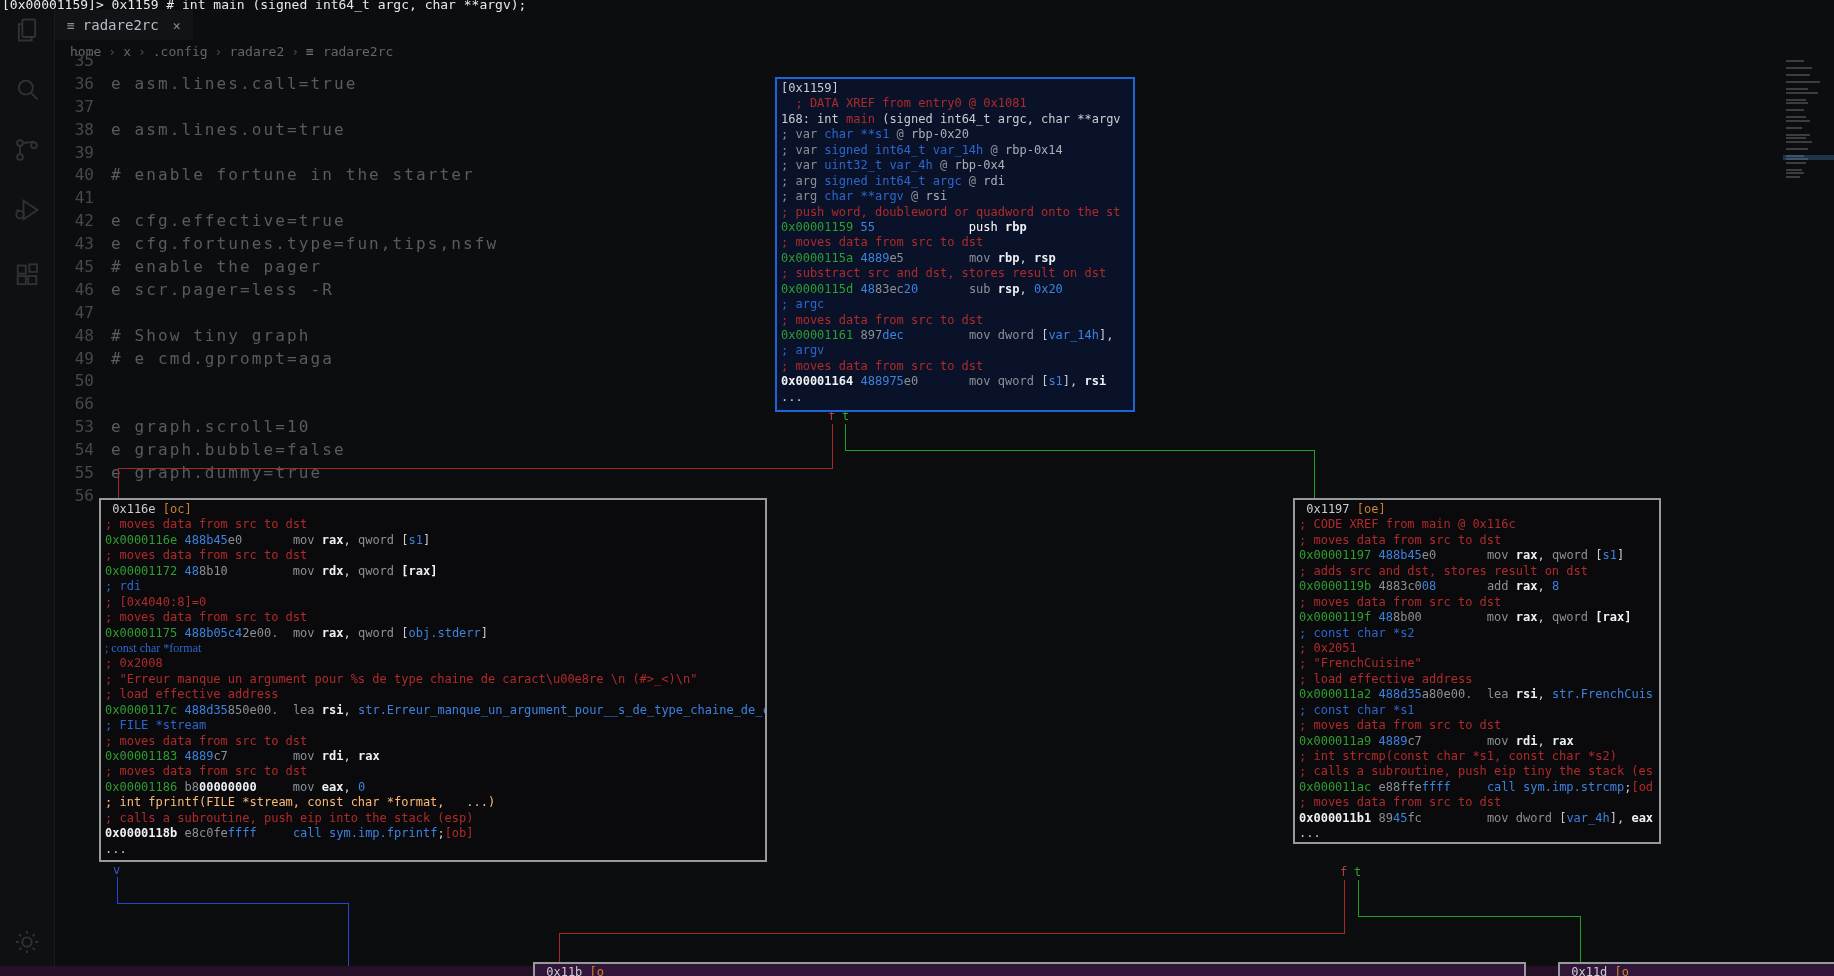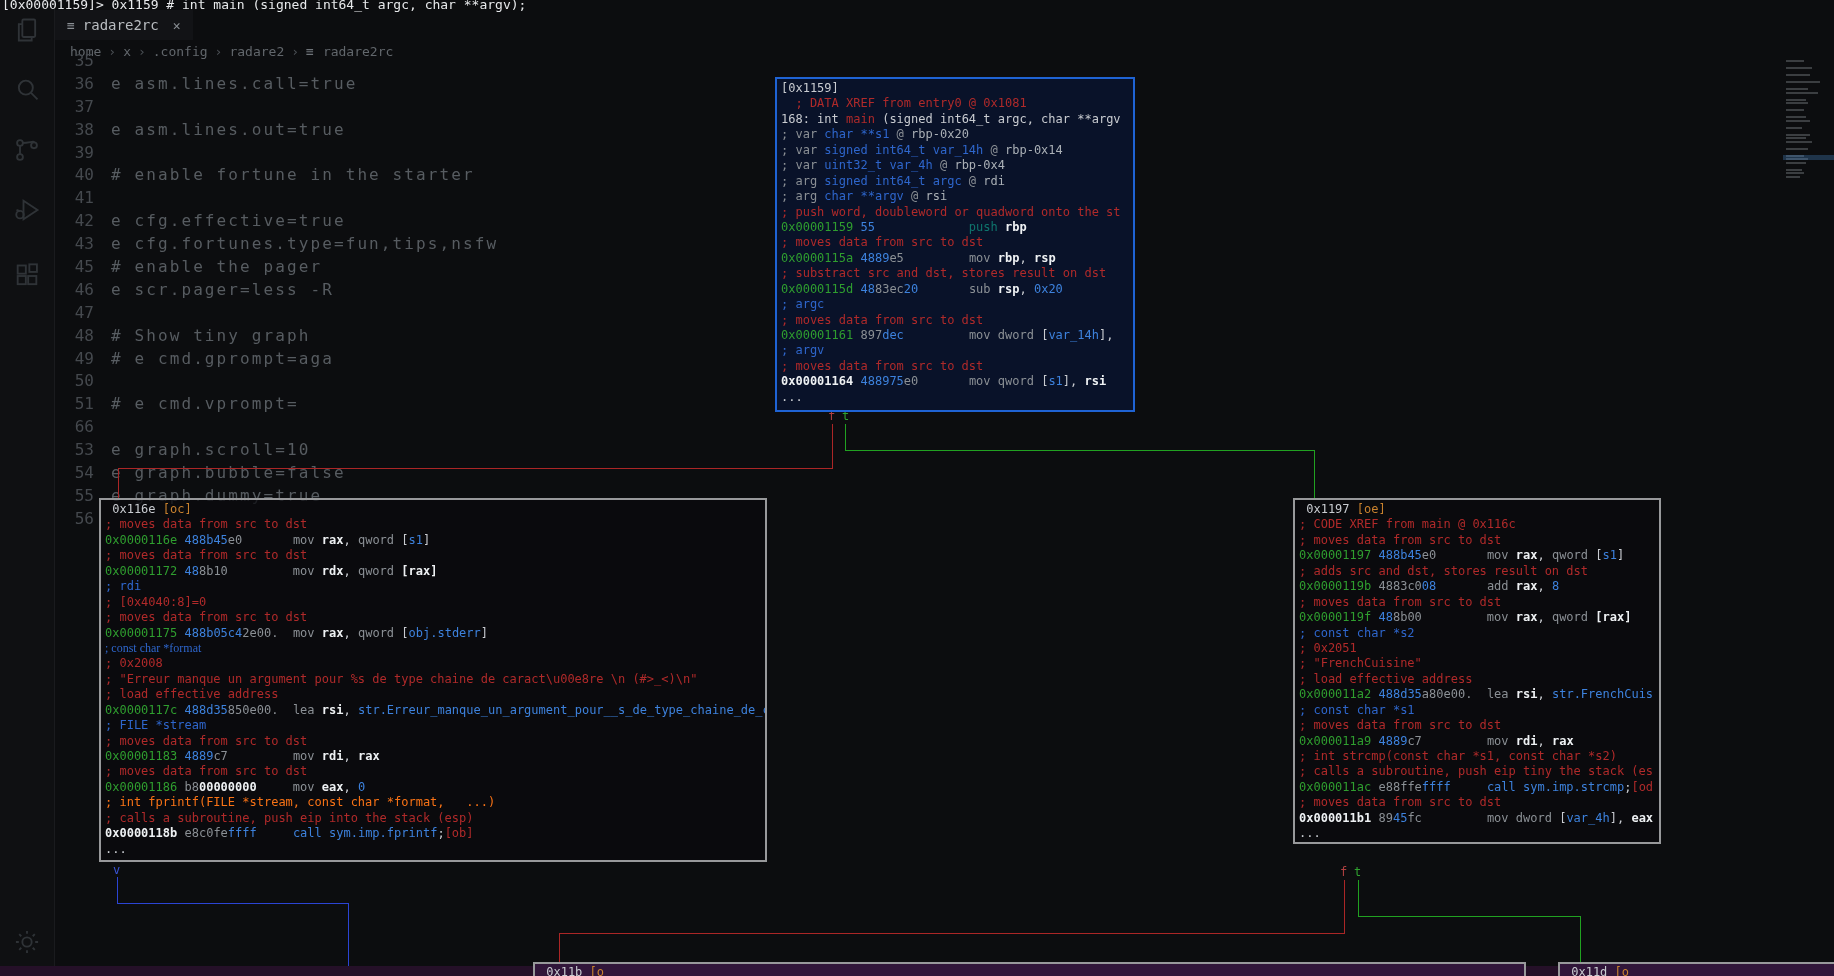--- a/index.html
+++ b/index.html
@@ -127,21 +127,20 @@
       <div class="eline"><span class="lnum">40</span><span># enable fortune in the starter</span></div>
       <div class="eline"><span class="lnum">41</span><span></span></div>
       <div class="eline"><span class="lnum">42</span><span>e cfg.effective=true</span></div>
       <div class="eline"><span class="lnum">43</span><span>e cfg.fortunes.type=fun,tips,nsfw</span></div>
       <div class="eline"><span class="lnum">45</span><span># enable the pager</span></div>
       <div class="eline"><span class="lnum">46</span><span>e scr.pager=less -R</span></div>
       <div class="eline"><span class="lnum">47</span><span></span></div>
       <div class="eline"><span class="lnum">48</span><span># Show tiny graph</span></div>
       <div class="eline"><span class="lnum">49</span><span># e cmd.gprompt=aga</span></div>
       <div class="eline"><span class="lnum">50</span><span></span></div>
-      <div class="eline"><span class="lnum">51</span><span># e cmd.vprompt=</span></div>
       <div class="eline"><span class="lnum">66</span><span></span></div>
       <div class="eline"><span class="lnum">53</span><span>e graph.scroll=10</span></div>
       <div class="eline"><span class="lnum">54</span><span>e graph.bubble=false</span></div>
       <div class="eline"><span class="lnum">55</span><span>e graph.dummy=true</span></div>
       <div class="eline"><span class="lnum">56</span><span></span></div>
     </div>
 
   <div class="minimap">
       <div class="mm-row" style="width: 18px;"></div>
       <div class="mm-row" style="width: 0px; background: transparent;"></div>
@@ -207,21 +206,21 @@
   <div class="node node-main" style="left:775px;top:77px;width:348px;height:327px">
       <div class="trow"><span style="color: rgb(201, 204, 209);">[0x1159]</span></div>
       <div class="trow"><span style="color: rgb(176, 42, 42);">  ; DATA XREF from entry0 @ 0x1081</span></div>
       <div class="trow"><span style="color: rgb(201, 204, 209);">168: int </span><span style="color: rgb(176, 42, 42); text-align: right;">main</span><span style="color: rgb(201, 204, 209);"> (signed int64_t argc, char **argv</span></div>
       <div class="trow"><span style="color: rgb(139, 144, 149);">; var </span><span style="color: rgb(46, 102, 204);">char **s1</span><span style="color: rgb(139, 144, 149);"> @ </span><span style="color: rgb(170, 176, 182);">rbp-0x20</span></div>
       <div class="trow"><span style="color: rgb(139, 144, 149);">; var </span><span style="color: rgb(46, 102, 204); margin-top: 8px;">signed int64_t var_14h</span><span style="color: rgb(139, 144, 149);"> @ </span><span style="color: rgb(170, 176, 182);">rbp-0x14</span></div>
       <div class="trow"><span style="color: rgb(139, 144, 149);">; var </span><span style="color: rgb(46, 102, 204);">uint32_t var_4h</span><span style="color: rgb(139, 144, 149);"> @ </span><span style="color: rgb(170, 176, 182);">rbp-0x4</span></div>
       <div class="trow"><span style="color: rgb(139, 144, 149);">; arg </span><span style="color: rgb(46, 102, 204);">signed int64_t argc</span><span style="color: rgb(139, 144, 149);"> @ </span><span style="color: rgb(170, 176, 182);">rdi</span></div>
       <div class="trow"><span style="color: rgb(139, 144, 149);">; arg </span><span style="color: rgb(46, 102, 204);">char **argv</span><span style="color: rgb(139, 144, 149);"> @ </span><span style="color: rgb(170, 176, 182);">rsi</span></div>
       <div class="trow"><span style="color: rgb(176, 42, 42);">; push word, doubleword or quadword onto the st</span></div>
-      <div class="trow"><span style="color: rgb(47, 158, 47);">0x00001159 </span><span style="color: rgb(61, 130, 221);">55             </span><span style="color: #0f766e; margin-top: 48px;">push</span><span style="color: rgb(201, 204, 209);"> </span><span style="color: rgb(238, 241, 243); font-weight: bold;">rbp</span></div>
+      <div class="trow"><span style="color: rgb(47, 158, 47);">0x00001159 </span><span style="color: rgb(61, 130, 221);">55             </span><span style="color: #ffffff; margin-top: 48px;">push</span><span style="color: rgb(201, 204, 209);"> </span><span style="color: rgb(238, 241, 243); font-weight: bold;">rbp</span></div>
       <div class="trow"><span style="color: rgb(176, 42, 42);">; moves data from src to dst</span></div>
       <div class="trow"><span style="color: rgb(47, 158, 47);">0x0000115a </span><span style="color: rgb(61, 130, 221);">4889</span><span style="color: rgb(139, 144, 149);">e5         </span><span style="color: rgb(139, 144, 149);">mov</span><span style="color: rgb(201, 204, 209);"> </span><span style="color: rgb(238, 241, 243); font-weight: bold;">rbp</span><span style="color: rgb(201, 204, 209);">, </span><span style="color: rgb(238, 241, 243); font-weight: bold;">rsp</span></div>
       <div class="trow"><span style="color: rgb(176, 42, 42);">; substract src and dst, stores result on dst</span></div>
       <div class="trow"><span style="color: rgb(47, 158, 47);">0x0000115d </span><span style="color: rgb(61, 130, 221);">48</span><span style="color: rgb(139, 144, 149);">83ec</span><span style="color: rgb(61, 130, 221);">20       </span><span style="color: rgb(139, 144, 149);">sub</span><span style="color: rgb(201, 204, 209);"> </span><span style="color: rgb(238, 241, 243); font-weight: bold;">rsp</span><span style="color: rgb(201, 204, 209);">, </span><span style="color: rgb(61, 130, 221);">0x20</span></div>
       <div class="trow"><span style="color: rgb(46, 102, 204);">; argc</span></div>
       <div class="trow"><span style="color: rgb(176, 42, 42);">; moves data from src to dst</span></div>
       <div class="trow"><span style="color: rgb(47, 158, 47);">0x00001161 </span><span style="color: rgb(139, 144, 149);">897</span><span style="color: rgb(61, 130, 221);">dec         </span><span style="color: rgb(139, 144, 149);">mov</span><span style="color: rgb(139, 144, 149);"> dword </span><span style="color: rgb(201, 204, 209);">[</span><span style="color: rgb(61, 130, 221);">var_14h</span><span style="color: rgb(201, 204, 209);">]</span><span style="color: rgb(201, 204, 209);">,</span></div>
       <div class="trow"><span style="color: rgb(46, 102, 204);">; argv</span></div>
       <div class="trow"><span style="color: rgb(176, 42, 42);">; moves data from src to dst</span></div>
       <div class="trow"><span style="color: rgb(238, 241, 243); font-weight: bold;">0x00001164 </span><span style="color: rgb(61, 130, 221);">488975</span><span style="color: rgb(139, 144, 149);">e0       </span><span style="color: rgb(139, 144, 149);">mov</span><span style="color: rgb(139, 144, 149);"> qword </span><span style="color: rgb(201, 204, 209);">[</span><span style="color: rgb(61, 130, 221);">s1</span><span style="color: rgb(201, 204, 209);">]</span><span style="color: rgb(201, 204, 209);">, </span><span style="color: rgb(238, 241, 243); font-weight: bold;">rsi</span></div>
@@ -240,21 +239,21 @@
       <div class="trow"><span style="color: rgb(46, 102, 204); font-family: Liberation Serif, serif;">; const char *format</span></div>
       <div class="trow"><span style="color: rgb(176, 42, 42);">; 0x2008</span></div>
       <div class="trow"><span style="color: rgb(176, 42, 42);">; "Erreur manque un argument pour %s de type chaine de caract\u00e8re \n (#&gt;_&lt;)\n"</span></div>
       <div class="trow"><span style="color: rgb(176, 42, 42);">; load effective address</span></div>
       <div class="trow"><span style="color: rgb(47, 158, 47);">0x0000117c </span><span style="color: rgb(61, 130, 221);">488d35</span><span style="color: rgb(139, 144, 149);">850e00</span><span style="color: rgb(139, 144, 149);">.  </span><span style="color: rgb(139, 144, 149);">lea</span><span style="color: rgb(201, 204, 209);"> </span><span style="color: rgb(238, 241, 243); font-weight: bold;">rsi</span><span style="color: rgb(201, 204, 209);">, </span><span style="color: rgb(61, 130, 221);">str.Erreur_manque_un_argument_pour__s_de_type_chaine_de_ca</span></div>
       <div class="trow"><span style="color: rgb(46, 102, 204);">; FILE *stream</span></div>
       <div class="trow"><span style="color: rgb(176, 42, 42);">; moves data from src to dst</span></div>
       <div class="trow"><span style="color: rgb(47, 158, 47);">0x00001183 </span><span style="color: rgb(61, 130, 221);">4889</span><span style="color: rgb(139, 144, 149);">c7         </span><span style="color: rgb(139, 144, 149);">mov</span><span style="color: rgb(201, 204, 209);"> </span><span style="color: rgb(238, 241, 243); font-weight: bold;">rdi</span><span style="color: rgb(201, 204, 209);">, </span><span style="color: rgb(238, 241, 243); font-weight: bold;">rax</span></div>
       <div class="trow"><span style="color: rgb(176, 42, 42);">; moves data from src to dst</span></div>
       <div class="trow"><span style="color: rgb(47, 158, 47);">0x00001186 </span><span style="color: rgb(139, 144, 149);">b8</span><span style="color: rgb(238, 241, 243); font-weight: bold;">00000000     </span><span style="color: rgb(139, 144, 149);">mov</span><span style="color: rgb(201, 204, 209);"> </span><span style="color: rgb(238, 241, 243); font-weight: bold;">eax</span><span style="color: rgb(201, 204, 209);">, </span><span style="color: rgb(61, 130, 221);">0</span></div>
-      <div class="trow"><span style="color: #f97316; margin-top: 32px;">; int fprintf(FILE *stream, const char *format,   ...)</span></div>
+      <div class="trow"><span style="color: #fdba74; margin-top: 32px;">; int fprintf(FILE *stream, const char *format,   ...)</span></div>
       <div class="trow"><span style="color: rgb(176, 42, 42);">; calls a subroutine, push eip into the stack (esp)</span></div>
       <div class="trow"><span style="color: rgb(238, 241, 243); font-weight: bold;">0x0000118b </span><span style="color: rgb(139, 144, 149);">e8</span><span style="color: rgb(139, 144, 149);">c0fe</span><span style="color: rgb(61, 130, 221);">ffff     </span><span style="color: rgb(61, 130, 221);">call</span><span style="color: rgb(201, 204, 209);"> </span><span style="color: rgb(61, 130, 221);">sym.imp.fprintf</span><span style="color: rgb(201, 204, 209);">;</span><span style="color: rgb(176, 42, 42);">[ob]</span></div>
       <div class="trow"><span style="color: rgb(201, 204, 209);">...</span></div>
     </div>
   <div class="node" style="left:1293px;top:498px;width:356px;height:338px">
       <div class="trow"><span style="color: rgb(201, 204, 209);"> 0x1197 </span><span style="color: rgb(201, 130, 46);">[oe]</span></div>
       <div class="trow"><span style="color: rgb(176, 42, 42);">; CODE XREF from main @ 0x116c</span></div>
       <div class="trow"><span style="color: rgb(176, 42, 42);">; moves data from src to dst</span></div>
       <div class="trow"><span style="color: rgb(47, 158, 47);">0x00001197 </span><span style="color: rgb(61, 130, 221);">488b45</span><span style="color: rgb(139, 144, 149);">e0       </span><span style="color: rgb(139, 144, 149);">mov</span><span style="color: rgb(201, 204, 209);"> </span><span style="color: rgb(238, 241, 243); font-weight: bold;">rax</span><span style="color: rgb(201, 204, 209);">, </span><span style="color: rgb(139, 144, 149);">qword </span><span style="color: rgb(201, 204, 209);">[</span><span style="color: rgb(61, 130, 221);">s1</span><span style="color: rgb(201, 204, 209);">]</span></div>
       <div class="trow"><span style="color: rgb(176, 42, 42);">; adds src and dst, stores result on dst</span></div>

